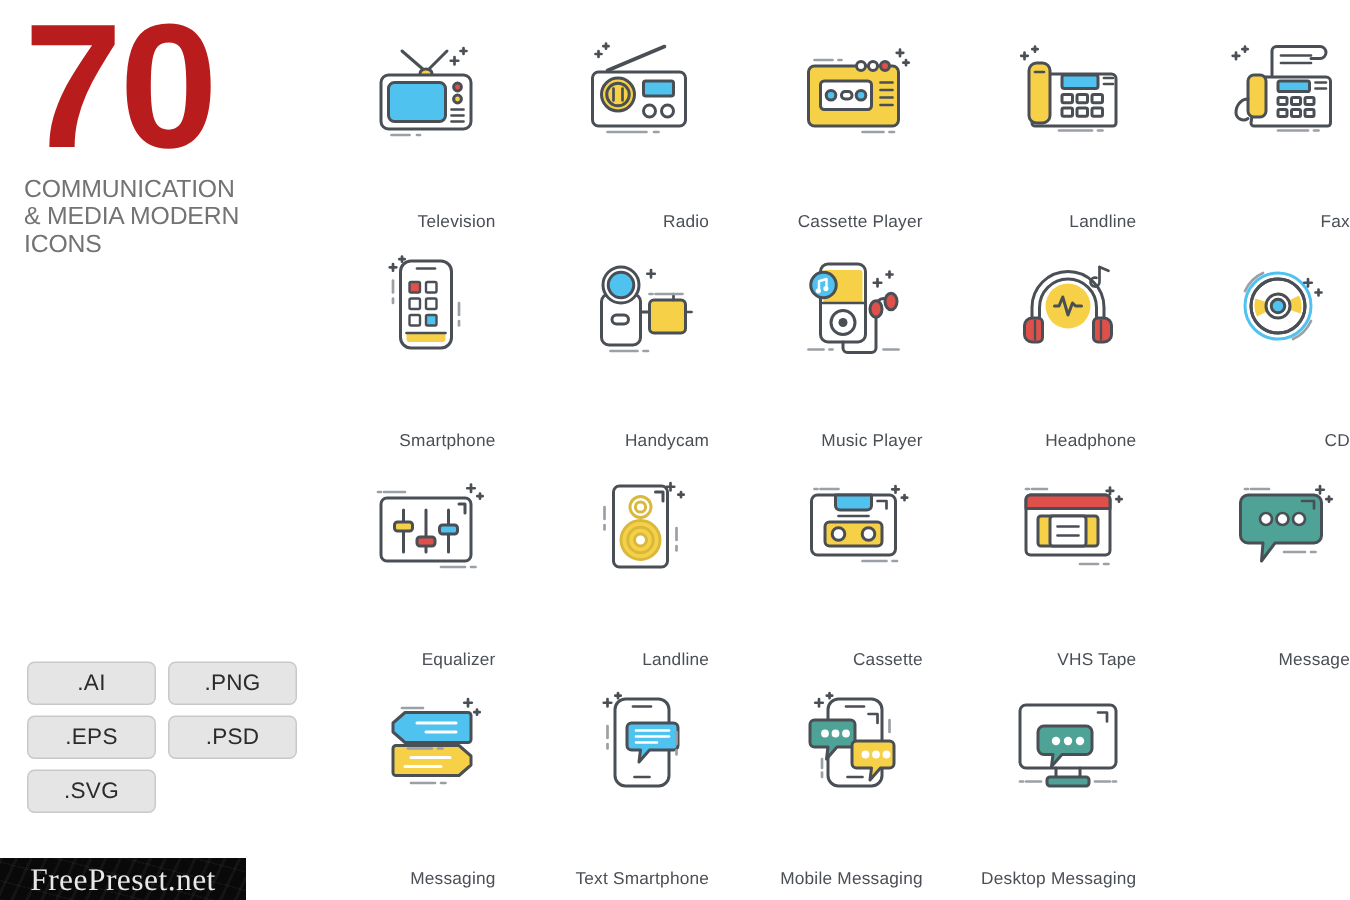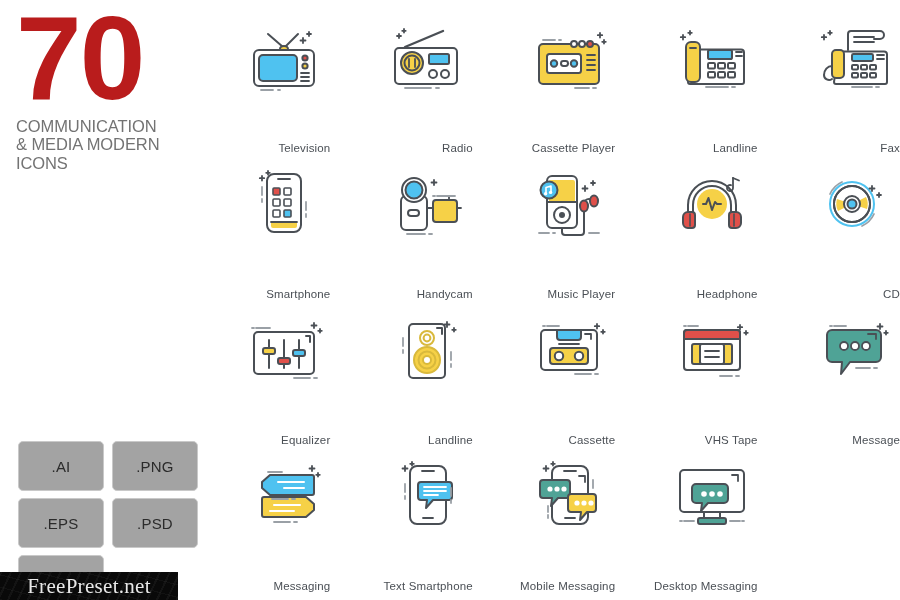--- a/index.html
+++ b/index.html
@@ -31,33 +31,33 @@
   }
 
   
   #formats {
     position: absolute; left: 18px; top: 441px;
     width: 180px;
     display: flex; flex-wrap: wrap;
     gap: 7px 8px;
   }
   .fmt {
-    width: 86px; height: 50px;
+    width: 86px; height: 29px;
     border: 1px solid #c9c9c9;
     border-radius: 5px;
-    background: #a3a3a3;
+    background: #e5e5e5;
     display: flex; align-items: center; justify-content: center;
     font-size: 15px; color: #2b2b2b;
     letter-spacing: 0.2px;
   }
 
   
   #watermark {
     position: absolute; left: 0; bottom: 0;
-    width: 178px; height: 28px;
+    width: 164px; height: 28px;
     background:
       repeating-linear-gradient(115deg, rgba(255,255,255,0.045) 0 2px, rgba(0,0,0,0) 2px 9px),
       repeating-linear-gradient(15deg, rgba(255,255,255,0.035) 0 1px, rgba(0,0,0,0) 1px 12px),
       #090909;
     display: flex; align-items: center; justify-content: center;
   }
   #watermark span {
     font-family: "Liberation Serif", serif;
     font-size: 21px;
     color: #e8e8e8;

